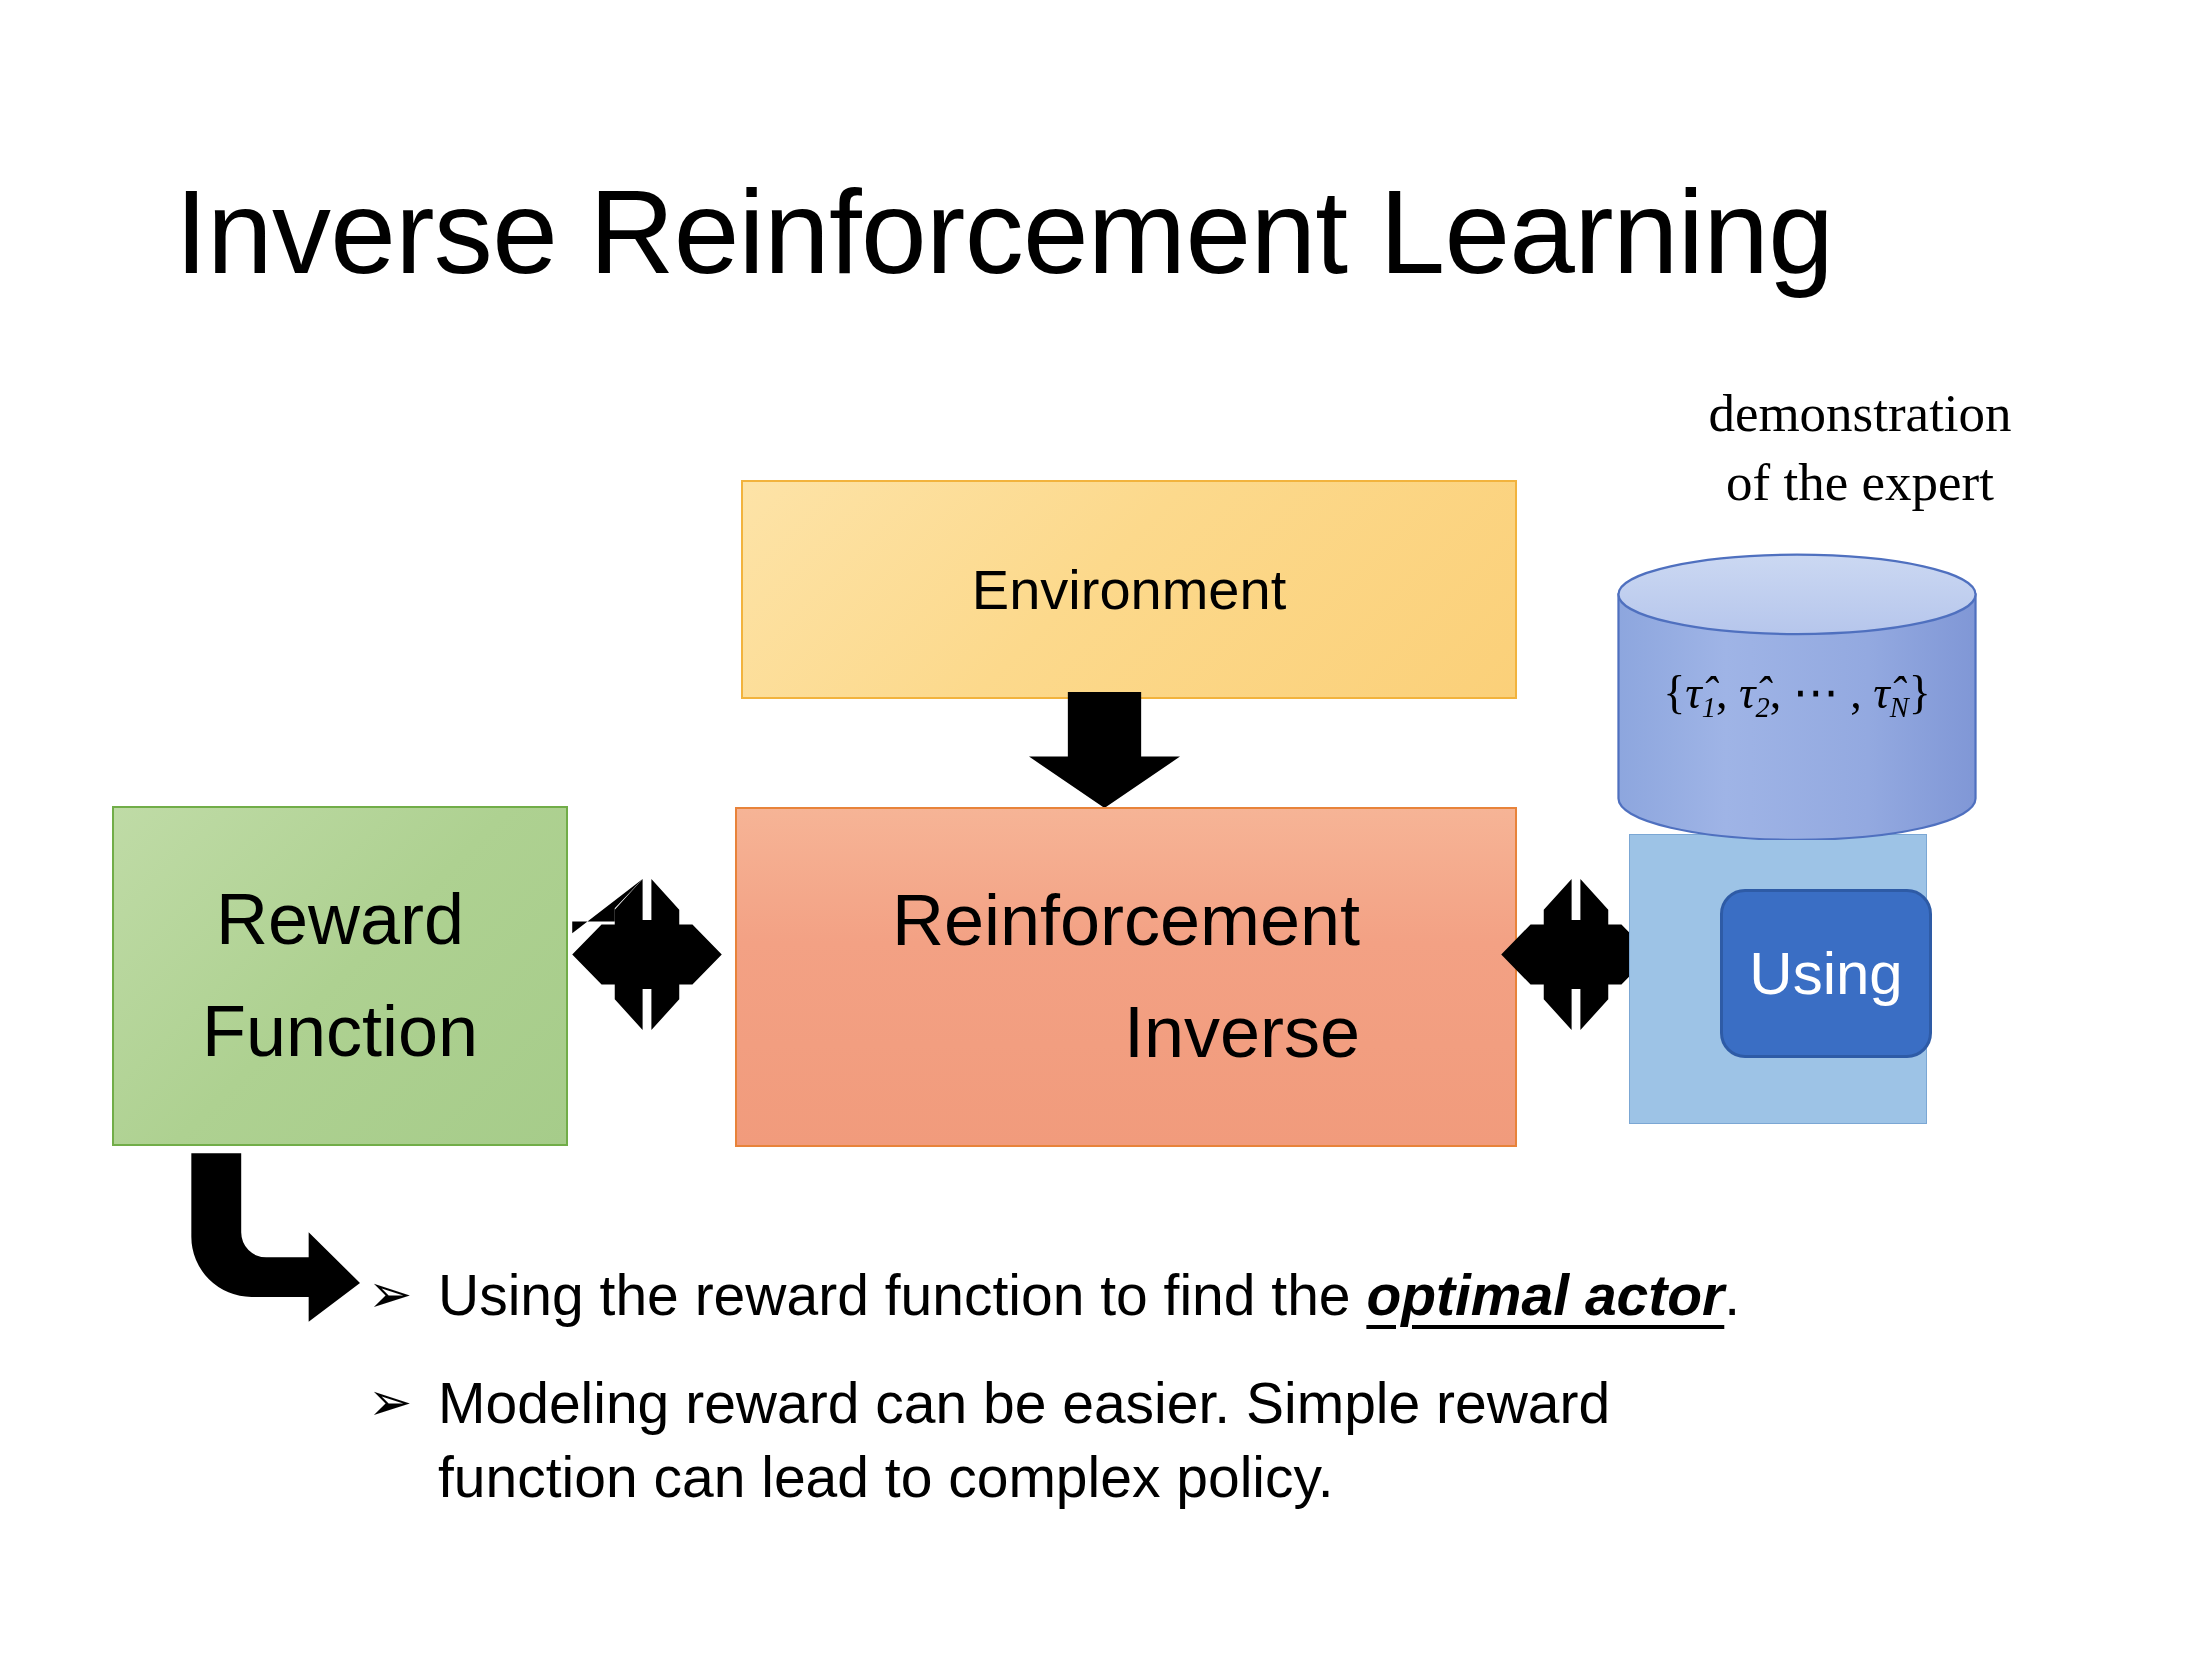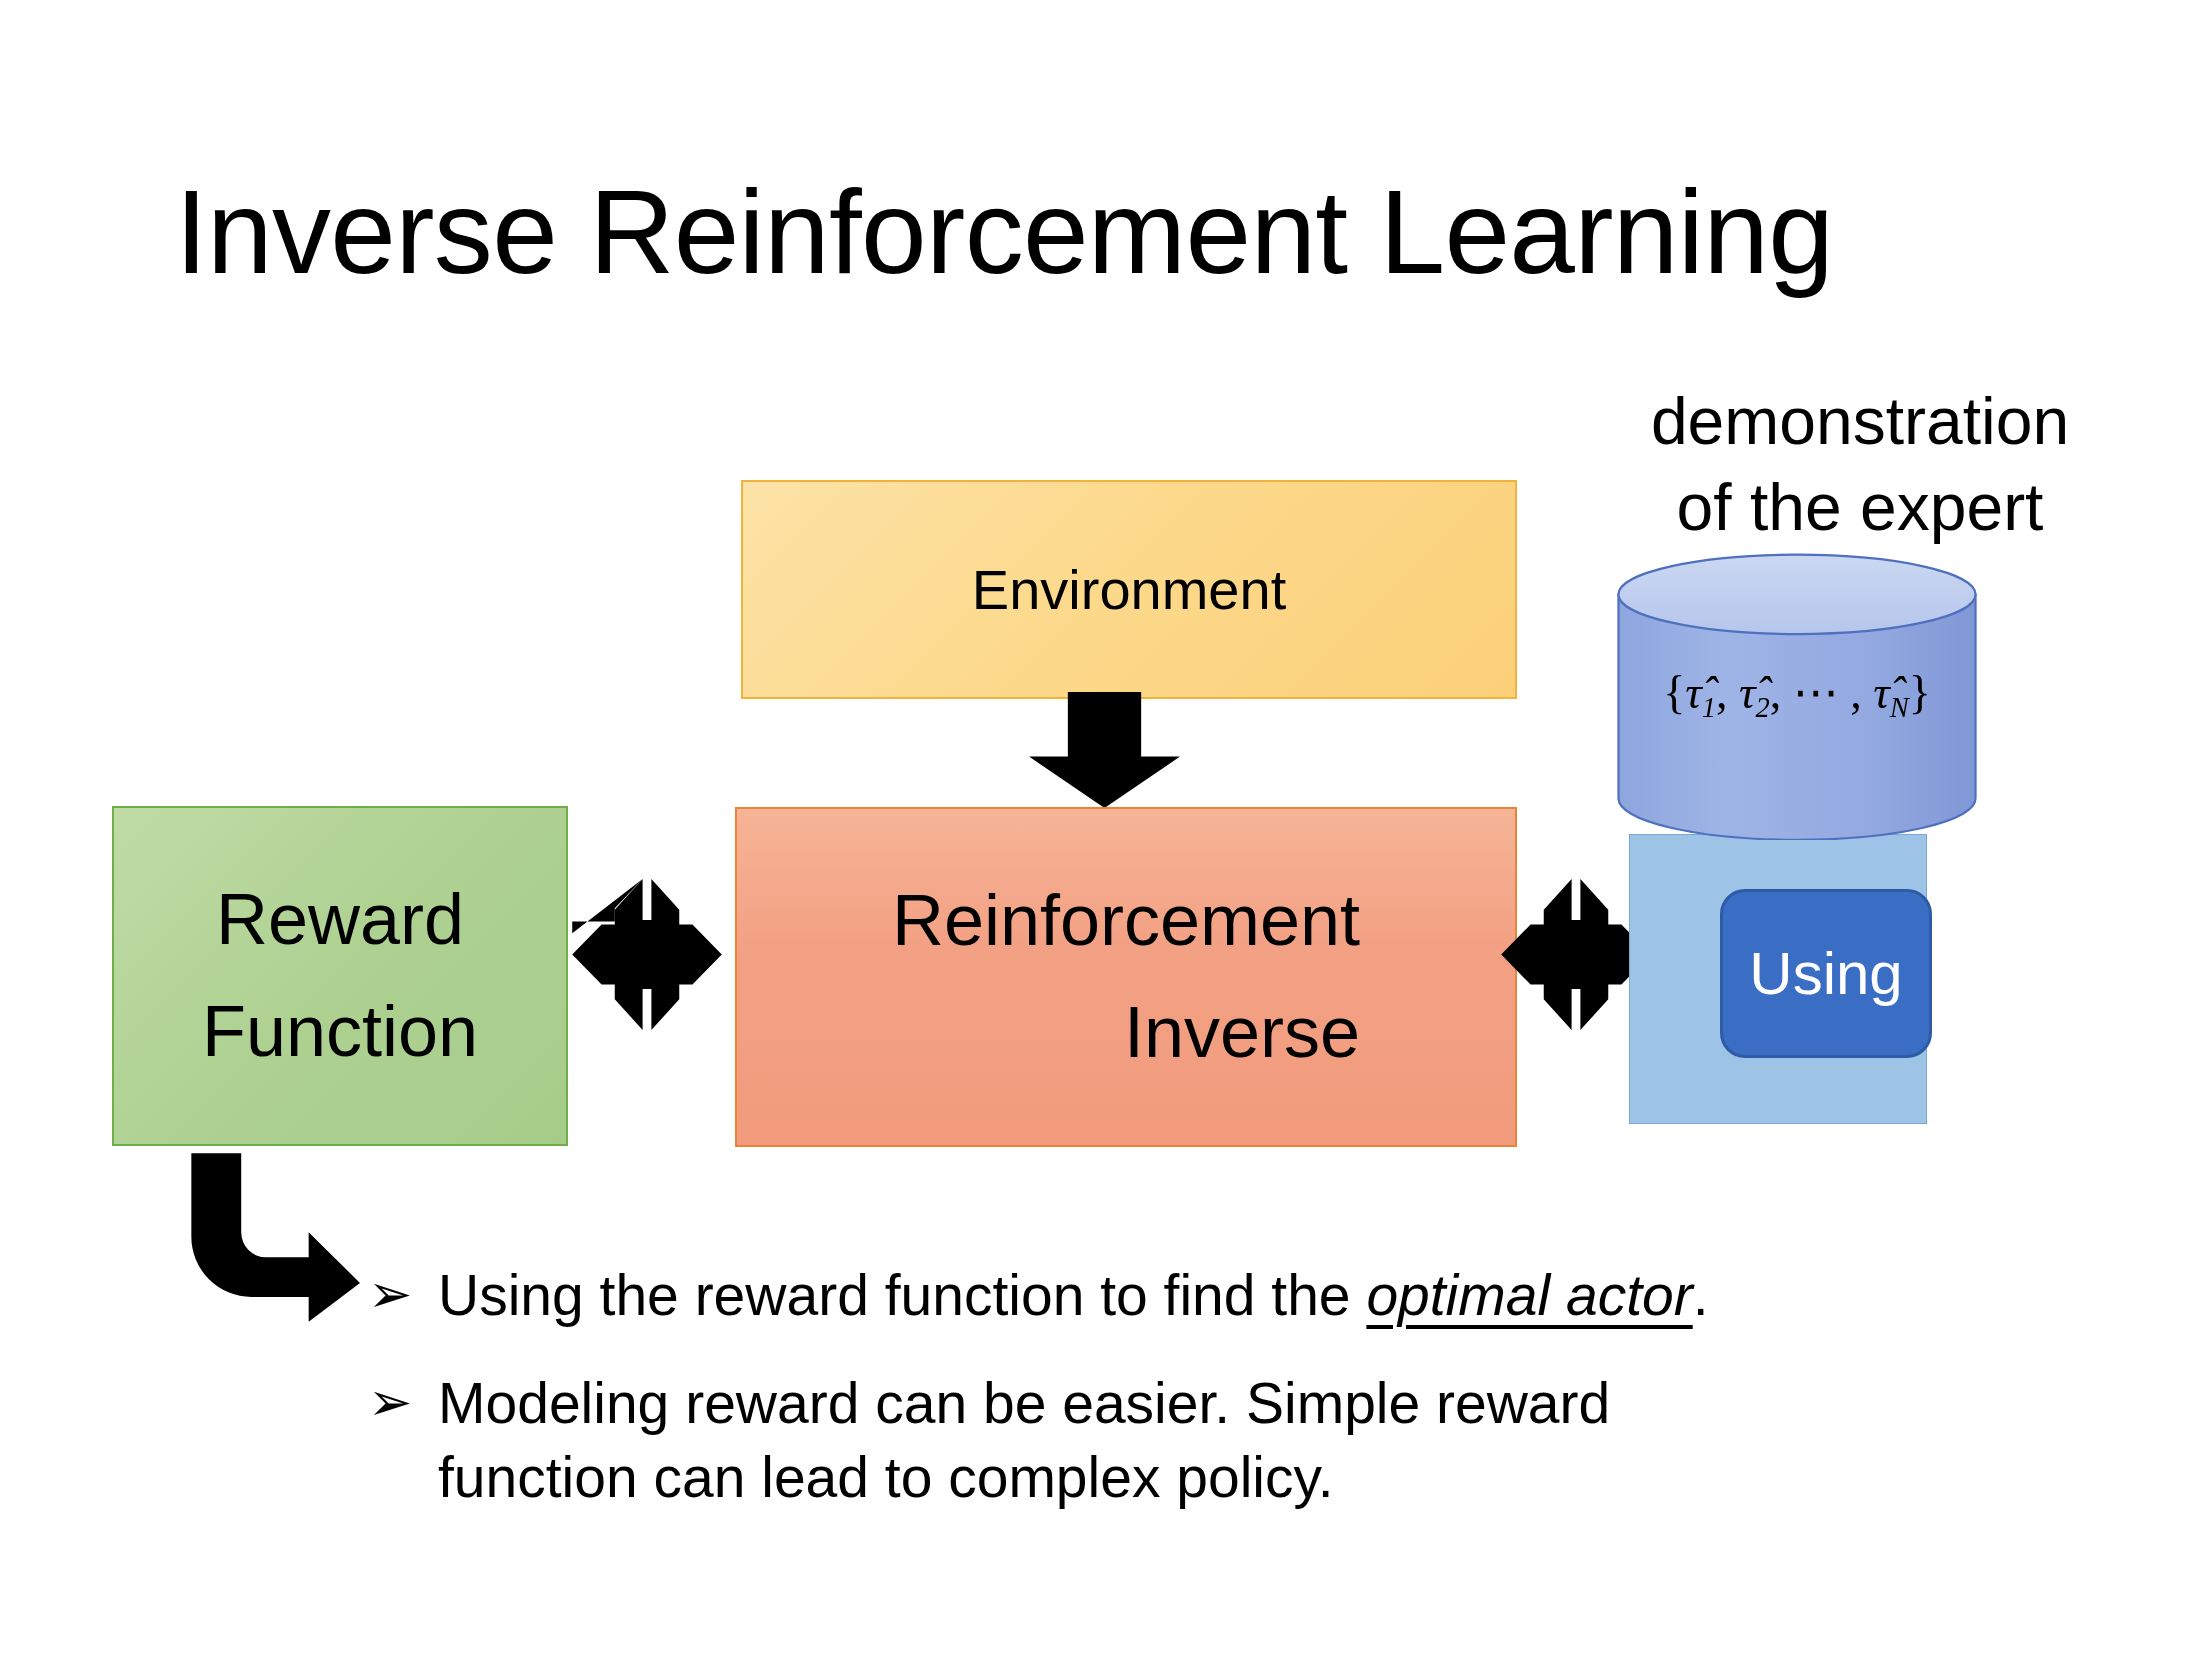--- a/index.html
+++ b/index.html
@@ -28,21 +28,21 @@
           background:linear-gradient(180deg,#F6B496 0%,#F3A184 40%,#F19B7C 100%);
           font-size:72px;line-height:1.55;text-align:right;}
 
   .box-reward{left:112px;top:806px;width:456px;height:340px;
           border:2.2px solid #71AD48;
           background:linear-gradient(135deg,#BFDBA6 0%,#AED191 50%,#A6CC8A 100%);
           font-size:72px;line-height:1.55;}
 
   
   .demo-label{position:absolute;left:1647px;top:379px;width:426px;
-              text-align:center;font-size:66px;line-height:1.30;color:#000;}
+              text-align:center;font-size:53px;line-height:1.30;color:#000;font-family:Liberation Serif, serif;}
 
   
   .expert-panel{position:absolute;left:1629px;top:834px;width:298px;height:290px;
                 background:#9DC3E6;border:1.5px solid #7BA7D4;box-sizing:border-box;}
 
   .expert-btn{position:absolute;left:1720px;top:889px;width:212px;height:169px;
               border-radius:25px;background:#3A6EC4;border:3.7px solid #2E5BA6;
               box-sizing:border-box;display:flex;align-items:center;justify-content:center;
               color:#ffffff;font-size:60px;}
 
@@ -56,21 +56,21 @@
   .sub{font-size:0.62em;vertical-align:-0.32em;font-style:italic;}
 
   
   .arrow-svg{position:absolute;}
 
   
   .bullets{position:absolute;left:362px;top:1258px;width:1691px;}
   .bullet{position:relative;padding-left:76px;font-size:57px;line-height:1.30;
           color:#000;margin-bottom:34px;}
   .bullet .chev{position:absolute;left:5.9px;top:1.5px;font-size:53px;line-height:1.30;}
-  .emph{font-weight:normal;font-style:italic;text-decoration:underline;
+  .emph{font-weight:bold;font-style:italic;text-decoration:underline;
         text-underline-offset:10.3px;text-decoration-thickness:4.4px;}
 </style>
 </head>
 <body>
 
 <div id="slide">
 
   <div class="title">Inverse Reinforcement Learning</div>
 
   <div class="box box-env">

